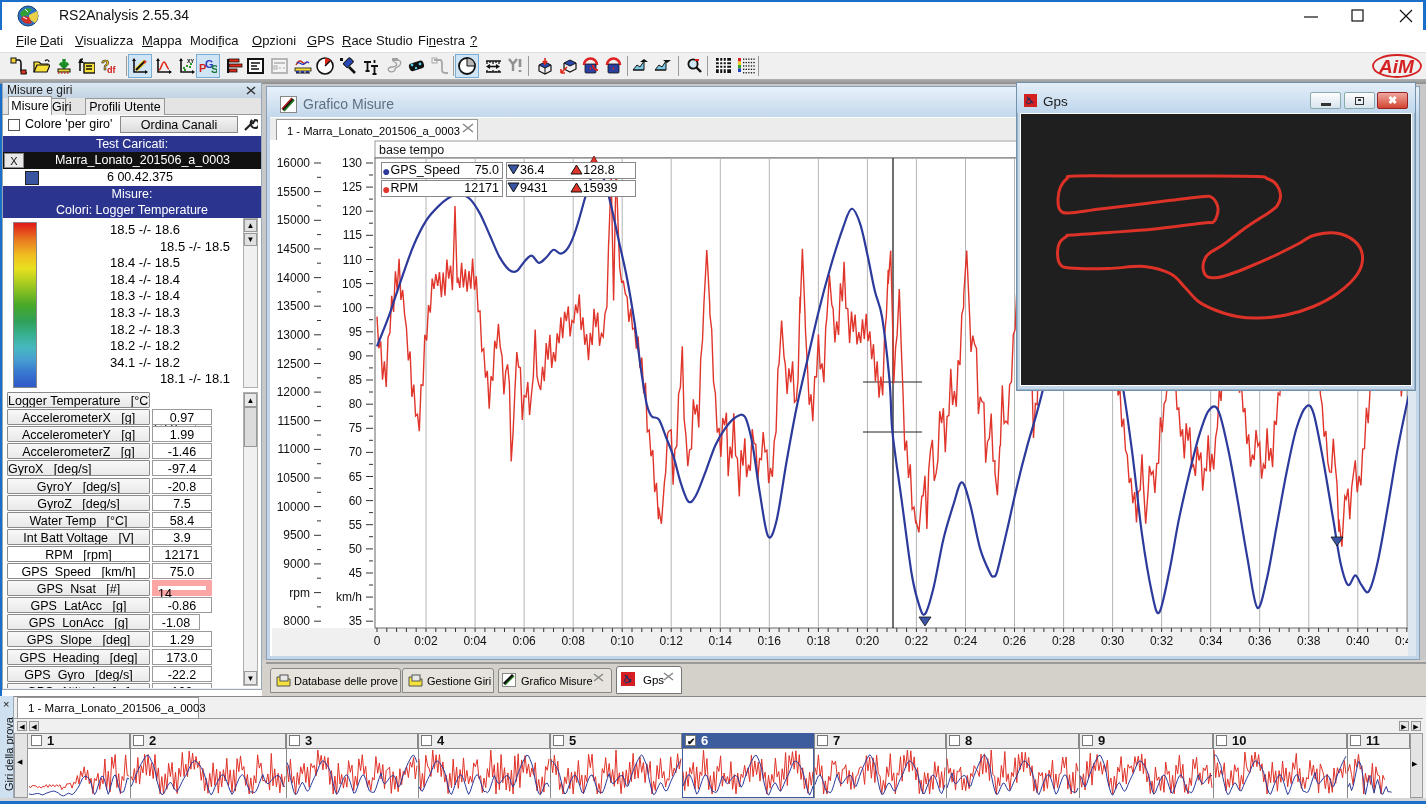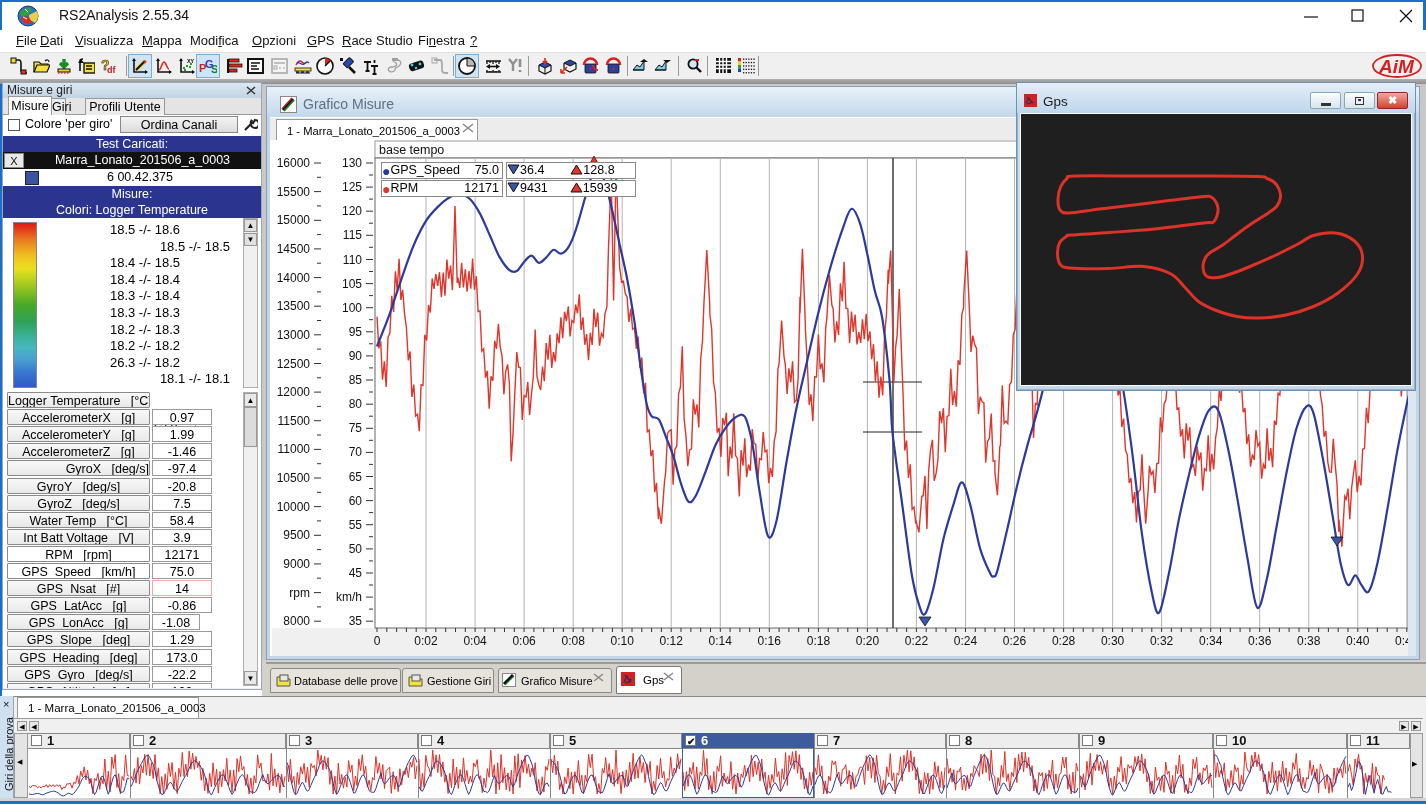--- a/index.html
+++ b/index.html
@@ -590,53 +590,53 @@
 
 <div class="abs" style="left:13px;top:222px;width:24px;height:166px;border:1px solid #888;background:linear-gradient(#e01818 0%,#e87820 10%,#f0c020 20%,#e8e020 28%,#a0c820 38%,#48a828 50%,#30a058 60%,#38b090 68%,#48b8c0 76%,#48a0d0 83%,#3878d0 91%,#3058c8 100%)"></div>
 <div style="position:absolute;left:60px;top:222px;width:170px;height:16px;text-align:center;font-size:13px;line-height:16px">18.5 -/- 18.6</div>
     <div style="position:absolute;left:60px;top:238.6px;width:170px;height:16px;text-align:right;font-size:13px;line-height:16px">18.5 -/- 18.5</div>
     <div style="position:absolute;left:60px;top:255.2px;width:170px;height:16px;text-align:center;font-size:13px;line-height:16px">18.4 -/- 18.5</div>
     <div style="position:absolute;left:60px;top:271.8px;width:170px;height:16px;text-align:center;font-size:13px;line-height:16px">18.4 -/- 18.4</div>
     <div style="position:absolute;left:60px;top:288.40000000000003px;width:170px;height:16px;text-align:center;font-size:13px;line-height:16px">18.3 -/- 18.4</div>
     <div style="position:absolute;left:60px;top:305.00000000000006px;width:170px;height:16px;text-align:center;font-size:13px;line-height:16px">18.3 -/- 18.3</div>
     <div style="position:absolute;left:60px;top:321.6000000000001px;width:170px;height:16px;text-align:center;font-size:13px;line-height:16px">18.2 -/- 18.3</div>
     <div style="position:absolute;left:60px;top:338.2000000000001px;width:170px;height:16px;text-align:center;font-size:13px;line-height:16px">18.2 -/- 18.2</div>
-    <div style="position:absolute;left:60px;top:354.8000000000001px;width:170px;height:16px;text-align:center;font-size:13px;line-height:16px">26.3 -/- 18.2</div>
+    <div style="position:absolute;left:60px;top:354.8000000000001px;width:170px;height:16px;text-align:center;font-size:13px;line-height:16px">34.1 -/- 18.2</div>
     <div style="position:absolute;left:60px;top:371.40000000000015px;width:170px;height:16px;text-align:right;font-size:13px;line-height:16px">18.1 -/- 18.1</div>
 
 <div class="abs" style="left:243px;top:218px;width:15px;height:170px;background:#f0f0f0;border:1px solid #b0b0b0"></div>
 <div class="abs" style="left:244px;top:219px;width:13px;height:13px;background:#e0e0e0;border:1px solid #999;font-size:8px;text-align:center;line-height:12px">▲</div>
 <div class="abs" style="left:244px;top:233px;width:13px;height:13px;background:#e0e0e0;border:1px solid #999;font-size:8px;text-align:center;line-height:12px">▼</div>
 
 <div class="abs" style="left:3px;top:390px;width:258px;height:298px;background:#fff;overflow:hidden;position:absolute">
 <div style="position:absolute;left:0;top:-390px;width:258px;height:688px">
         <div style="position:absolute;left:4px;top:392px;width:143px;height:16px;background:linear-gradient(#f8f8f8,#e9e9e9);border:1px solid #8a8a8a;border-radius:1px;text-align:center;font-size:12.5px;line-height:16px;white-space:nowrap;overflow:hidden">Logger Temperature&nbsp;&nbsp;&nbsp;[°C]</div>
         <div style="position:absolute;left:149px;top:415px;width:44px;height:16px;background:#fff;border:1px solid #9a9a9a;text-align:left;font-size:12.5px;line-height:16px">25.0</div>
         <div style="position:absolute;left:4px;top:409.1px;width:143px;height:16px;background:linear-gradient(#f8f8f8,#e9e9e9);border:1px solid #8a8a8a;border-radius:1px;text-align:center;font-size:12.5px;line-height:16px;white-space:nowrap;overflow:hidden">AccelerometerX&nbsp;&nbsp;&nbsp;[g]</div>
         <div style="position:absolute;left:149px;top:409.1px;width:60px;height:16px;background:#fff;border:1px solid #9a9a9a;text-align:center;font-size:12.5px;line-height:16px">0.97</div>
         <div style="position:absolute;left:4px;top:426.20000000000005px;width:143px;height:16px;background:linear-gradient(#f8f8f8,#e9e9e9);border:1px solid #8a8a8a;border-radius:1px;text-align:center;font-size:12.5px;line-height:16px;white-space:nowrap;overflow:hidden">AccelerometerY&nbsp;&nbsp;&nbsp;[g]</div>
         <div style="position:absolute;left:149px;top:426.20000000000005px;width:60px;height:16px;background:#fff;border:1px solid #9a9a9a;text-align:center;font-size:12.5px;line-height:16px">1.99</div>
         <div style="position:absolute;left:4px;top:443.30000000000007px;width:143px;height:16px;background:linear-gradient(#f8f8f8,#e9e9e9);border:1px solid #8a8a8a;border-radius:1px;text-align:center;font-size:12.5px;line-height:16px;white-space:nowrap;overflow:hidden">AccelerometerZ&nbsp;&nbsp;&nbsp;[g]</div>
         <div style="position:absolute;left:149px;top:443.30000000000007px;width:60px;height:16px;background:#fff;border:1px solid #9a9a9a;text-align:center;font-size:12.5px;line-height:16px">-1.46</div>
-        <div style="position:absolute;left:4px;top:460.4000000000001px;width:143px;height:16px;background:linear-gradient(#f8f8f8,#e9e9e9);border:1px solid #8a8a8a;border-radius:1px;text-align:right;font-size:12.5px;line-height:16px;white-space:nowrap;overflow:hidden">GyroX&nbsp;&nbsp;&nbsp;[deg/s]</div>
+        <div style="position:absolute;left:4px;top:460.4000000000001px;width:143px;height:16px;background:linear-gradient(#f8f8f8,#e9e9e9);border:1px solid #8a8a8a;border-radius:1px;text-align:left;font-size:12.5px;line-height:16px;white-space:nowrap;overflow:hidden">GyroX&nbsp;&nbsp;&nbsp;[deg/s]</div>
         <div style="position:absolute;left:149px;top:460.4000000000001px;width:60px;height:16px;background:#fff;border:1px solid #9a9a9a;text-align:center;font-size:12.5px;line-height:16px">-97.4</div>
         <div style="position:absolute;left:4px;top:477.5000000000001px;width:143px;height:16px;background:linear-gradient(#f8f8f8,#e9e9e9);border:1px solid #8a8a8a;border-radius:1px;text-align:center;font-size:12.5px;line-height:16px;white-space:nowrap;overflow:hidden">GyroY&nbsp;&nbsp;&nbsp;[deg/s]</div>
         <div style="position:absolute;left:149px;top:477.5000000000001px;width:60px;height:16px;background:#fff;border:1px solid #9a9a9a;text-align:center;font-size:12.5px;line-height:16px">-20.8</div>
         <div style="position:absolute;left:4px;top:494.60000000000014px;width:143px;height:16px;background:linear-gradient(#f8f8f8,#e9e9e9);border:1px solid #8a8a8a;border-radius:1px;text-align:center;font-size:12.5px;line-height:16px;white-space:nowrap;overflow:hidden">GyroZ&nbsp;&nbsp;&nbsp;[deg/s]</div>
         <div style="position:absolute;left:149px;top:494.60000000000014px;width:60px;height:16px;background:#fff;border:1px solid #9a9a9a;text-align:center;font-size:12.5px;line-height:16px">7.5</div>
         <div style="position:absolute;left:4px;top:511.70000000000016px;width:143px;height:16px;background:linear-gradient(#f8f8f8,#e9e9e9);border:1px solid #8a8a8a;border-radius:1px;text-align:center;font-size:12.5px;line-height:16px;white-space:nowrap;overflow:hidden">Water Temp&nbsp;&nbsp;&nbsp;[°C]</div>
         <div style="position:absolute;left:149px;top:511.70000000000016px;width:60px;height:16px;background:#fff;border:1px solid #9a9a9a;text-align:center;font-size:12.5px;line-height:16px">58.4</div>
         <div style="position:absolute;left:4px;top:528.8000000000002px;width:143px;height:16px;background:linear-gradient(#f8f8f8,#e9e9e9);border:1px solid #8a8a8a;border-radius:1px;text-align:center;font-size:12.5px;line-height:16px;white-space:nowrap;overflow:hidden">Int Batt Voltage&nbsp;&nbsp;&nbsp;[V]</div>
         <div style="position:absolute;left:149px;top:528.8000000000002px;width:60px;height:16px;background:#fff;border:1px solid #9a9a9a;text-align:center;font-size:12.5px;line-height:16px">3.9</div>
         <div style="position:absolute;left:4px;top:545.9000000000002px;width:143px;height:16px;background:#fff;border:1px solid #8a8a8a;border-radius:1px;text-align:center;font-size:12.5px;line-height:16px;white-space:nowrap;overflow:hidden">RPM&nbsp;&nbsp;&nbsp;[rpm]</div>
         <div style="position:absolute;left:149px;top:545.9000000000002px;width:60px;height:16px;background:#fff;border:1px solid #9a9a9a;text-align:center;font-size:12.5px;line-height:16px">12171</div>
         <div style="position:absolute;left:4px;top:563.0000000000002px;width:143px;height:16px;background:#fff;border:1px solid #8a8a8a;border-radius:1px;text-align:center;font-size:12.5px;line-height:16px;white-space:nowrap;overflow:hidden">GPS_Speed&nbsp;&nbsp;&nbsp;[km/h]</div>
         <div style="position:absolute;left:149px;top:563.0000000000002px;width:60px;height:16px;background:#fff;border:1px solid #9a9a9a;text-align:center;font-size:12.5px;line-height:16px">75.0</div>
         <div style="position:absolute;left:4px;top:580.1000000000003px;width:143px;height:16px;background:linear-gradient(#f8f8f8,#e9e9e9);border:1px solid #8a8a8a;border-radius:1px;text-align:center;font-size:12.5px;line-height:16px;white-space:nowrap;overflow:hidden">GPS_Nsat&nbsp;&nbsp;&nbsp;[#]</div>
-        <div style="position:absolute;left:149px;top:580.1000000000003px;width:60px;height:16px;background:#fff;border:1px solid #fca5a5;text-align:center;font-size:12.5px;line-height:16px">14</div>
+        <div style="position:absolute;left:149px;top:580.1000000000003px;width:60px;height:16px;background:#fff;border:6px solid #fca5a5;font-size:12.5px;line-height:16px">14</div>
         <div style="position:absolute;left:4px;top:597.2000000000003px;width:143px;height:16px;background:linear-gradient(#f8f8f8,#e9e9e9);border:1px solid #8a8a8a;border-radius:1px;text-align:center;font-size:12.5px;line-height:16px;white-space:nowrap;overflow:hidden">GPS_LatAcc&nbsp;&nbsp;&nbsp;[g]</div>
         <div style="position:absolute;left:149px;top:597.2000000000003px;width:60px;height:16px;background:#fff;border:1px solid #9a9a9a;text-align:center;font-size:12.5px;line-height:16px">-0.86</div>
         <div style="position:absolute;left:4px;top:614.3000000000003px;width:143px;height:16px;background:linear-gradient(#f8f8f8,#e9e9e9);border:1px solid #8a8a8a;border-radius:1px;text-align:center;font-size:12.5px;line-height:16px;white-space:nowrap;overflow:hidden">GPS_LonAcc&nbsp;&nbsp;&nbsp;[g]</div>
         <div style="position:absolute;left:149px;top:614.3000000000003px;width:48px;height:16px;background:#fff;border:1px solid #9a9a9a;text-align:center;font-size:12.5px;line-height:16px">-1.08</div>
         <div style="position:absolute;left:4px;top:631.4000000000003px;width:143px;height:16px;background:linear-gradient(#f8f8f8,#e9e9e9);border:1px solid #8a8a8a;border-radius:1px;text-align:center;font-size:12.5px;line-height:16px;white-space:nowrap;overflow:hidden">GPS_Slope&nbsp;&nbsp;&nbsp;[deg]</div>
         <div style="position:absolute;left:149px;top:631.4000000000003px;width:60px;height:16px;background:#fff;border:1px solid #9a9a9a;text-align:center;font-size:12.5px;line-height:16px">1.29</div>
         <div style="position:absolute;left:4px;top:648.5000000000003px;width:143px;height:16px;background:linear-gradient(#f8f8f8,#e9e9e9);border:1px solid #8a8a8a;border-radius:1px;text-align:center;font-size:12.5px;line-height:16px;white-space:nowrap;overflow:hidden">GPS_Heading&nbsp;&nbsp;&nbsp;[deg]</div>
         <div style="position:absolute;left:149px;top:648.5000000000003px;width:60px;height:16px;background:#fff;border:1px solid #9a9a9a;text-align:center;font-size:12.5px;line-height:16px">173.0</div>
         <div style="position:absolute;left:4px;top:665.6000000000004px;width:143px;height:16px;background:linear-gradient(#f8f8f8,#e9e9e9);border:1px solid #8a8a8a;border-radius:1px;text-align:center;font-size:12.5px;line-height:16px;white-space:nowrap;overflow:hidden">GPS_Gyro&nbsp;&nbsp;&nbsp;[deg/s]</div>
         <div style="position:absolute;left:149px;top:665.6000000000004px;width:60px;height:16px;background:#fff;border:1px solid #9a9a9a;text-align:center;font-size:12.5px;line-height:16px">-22.2</div>

